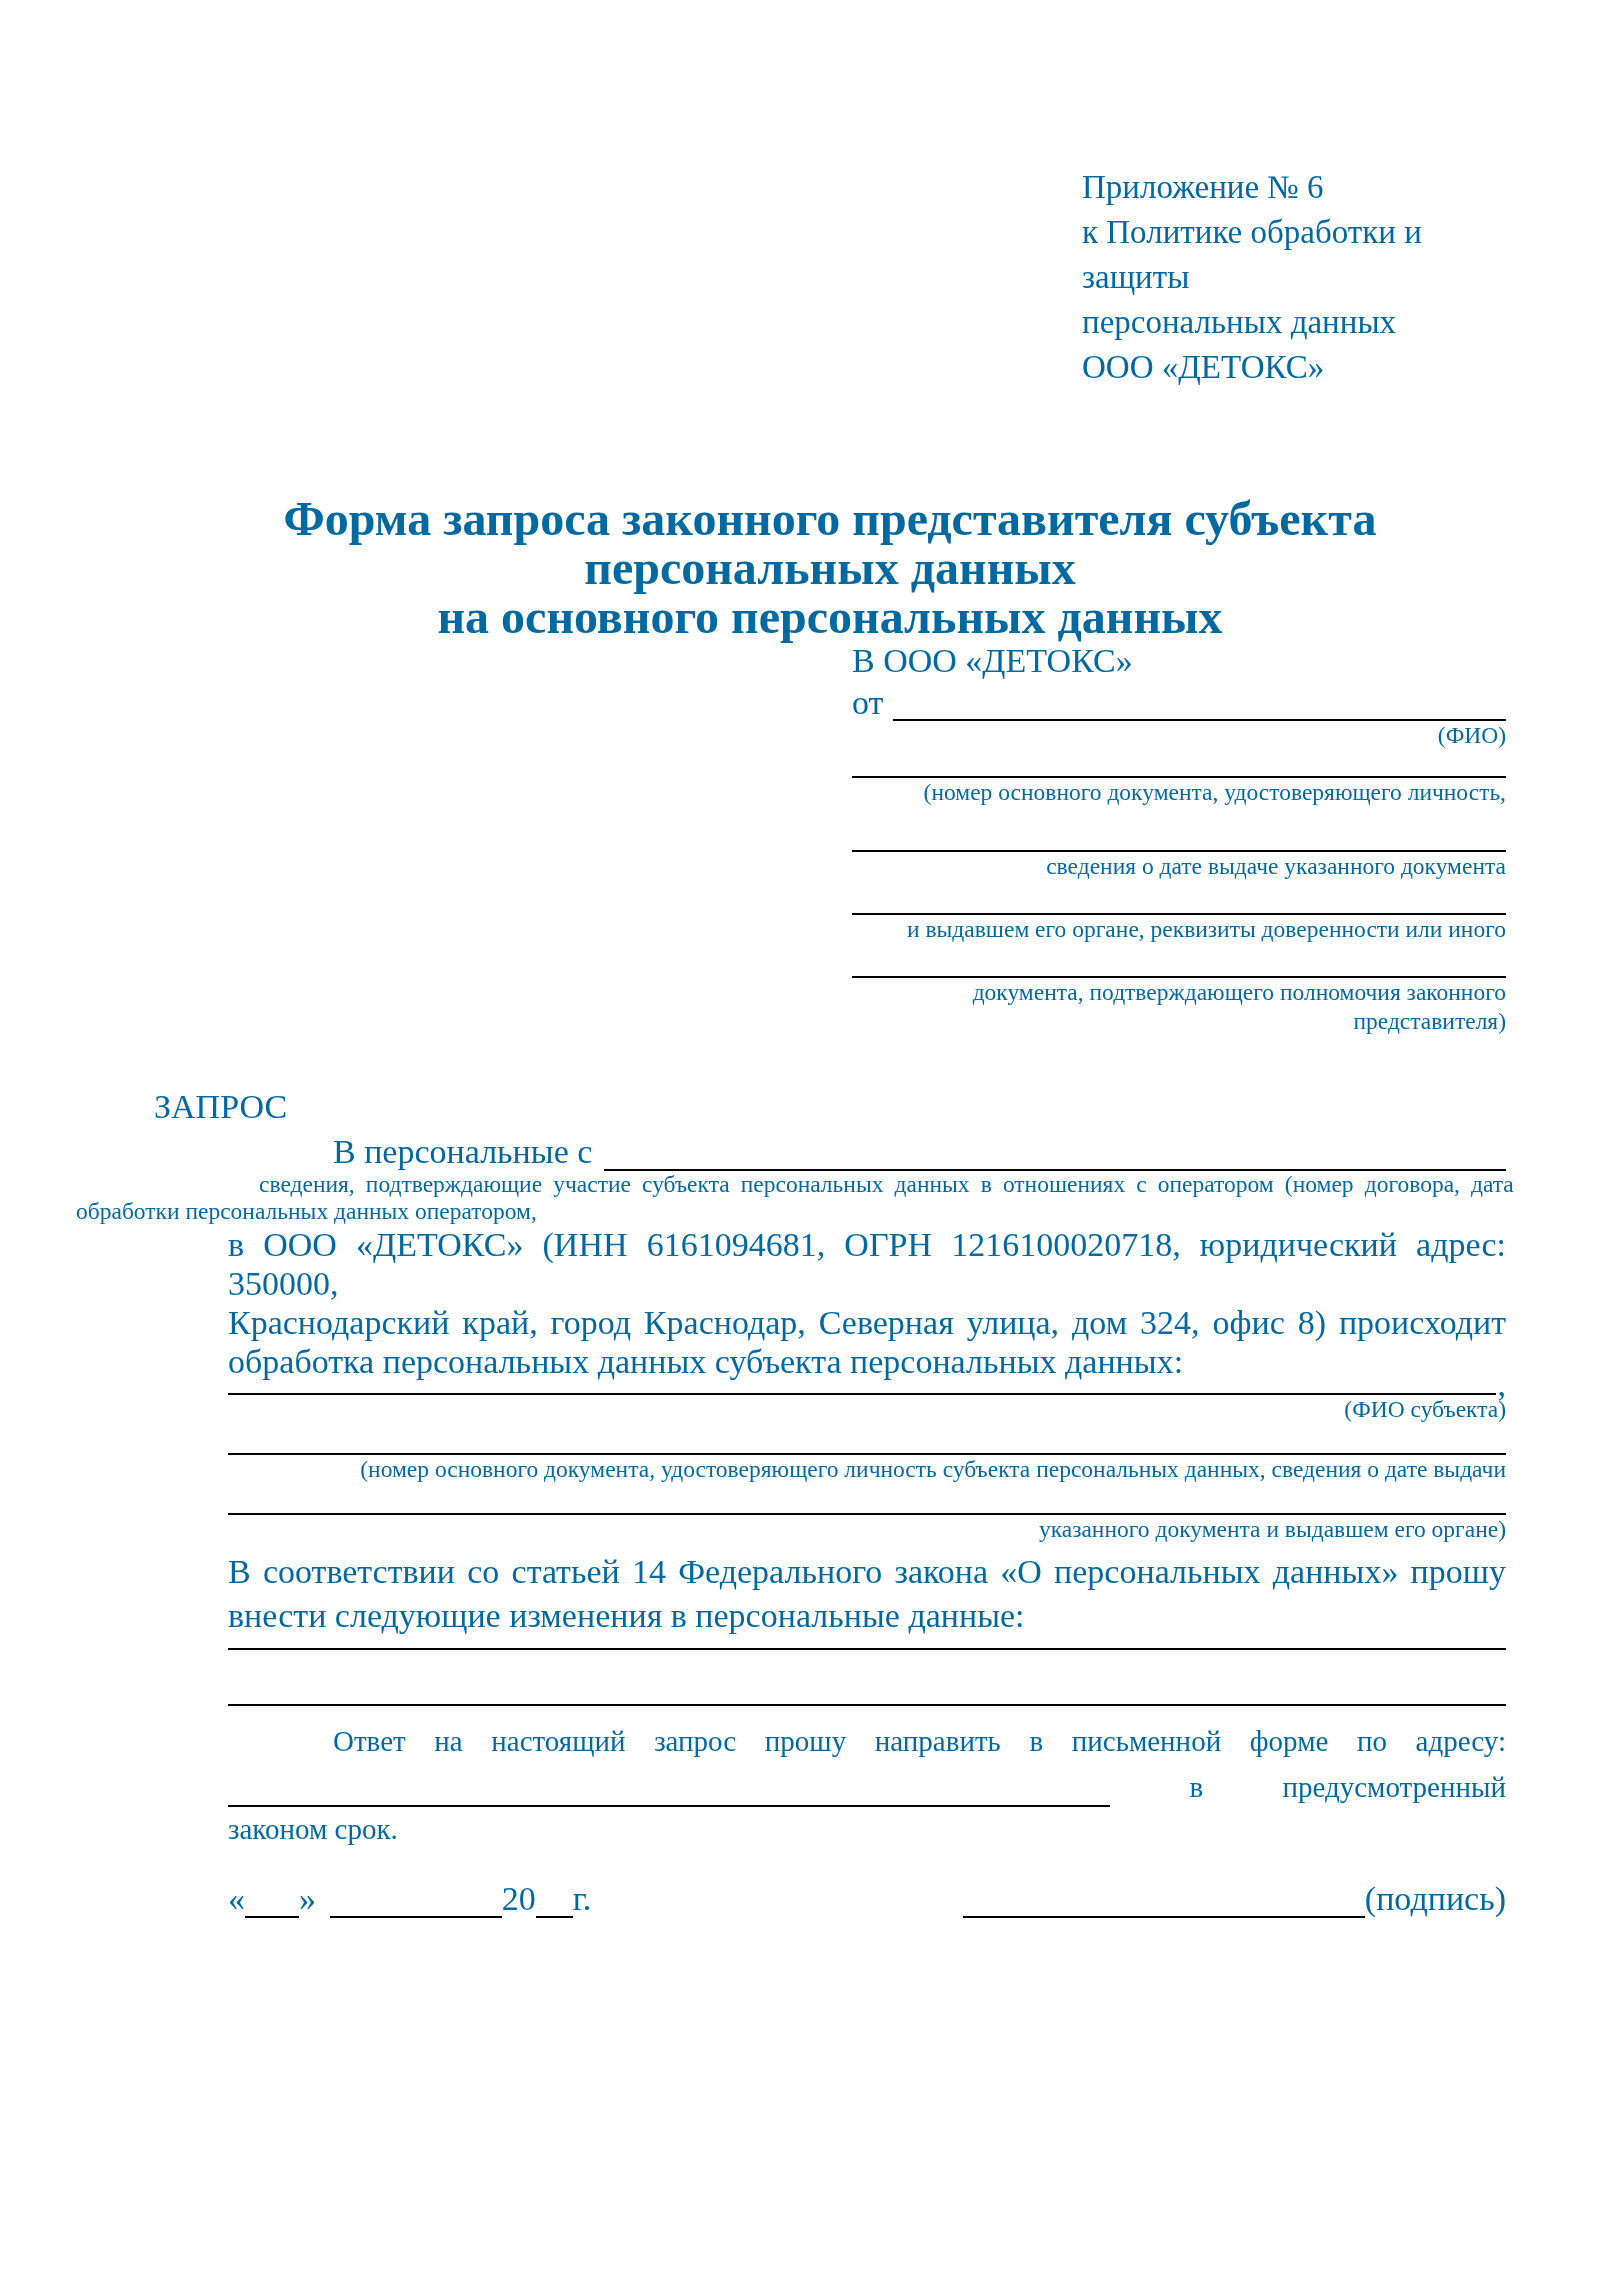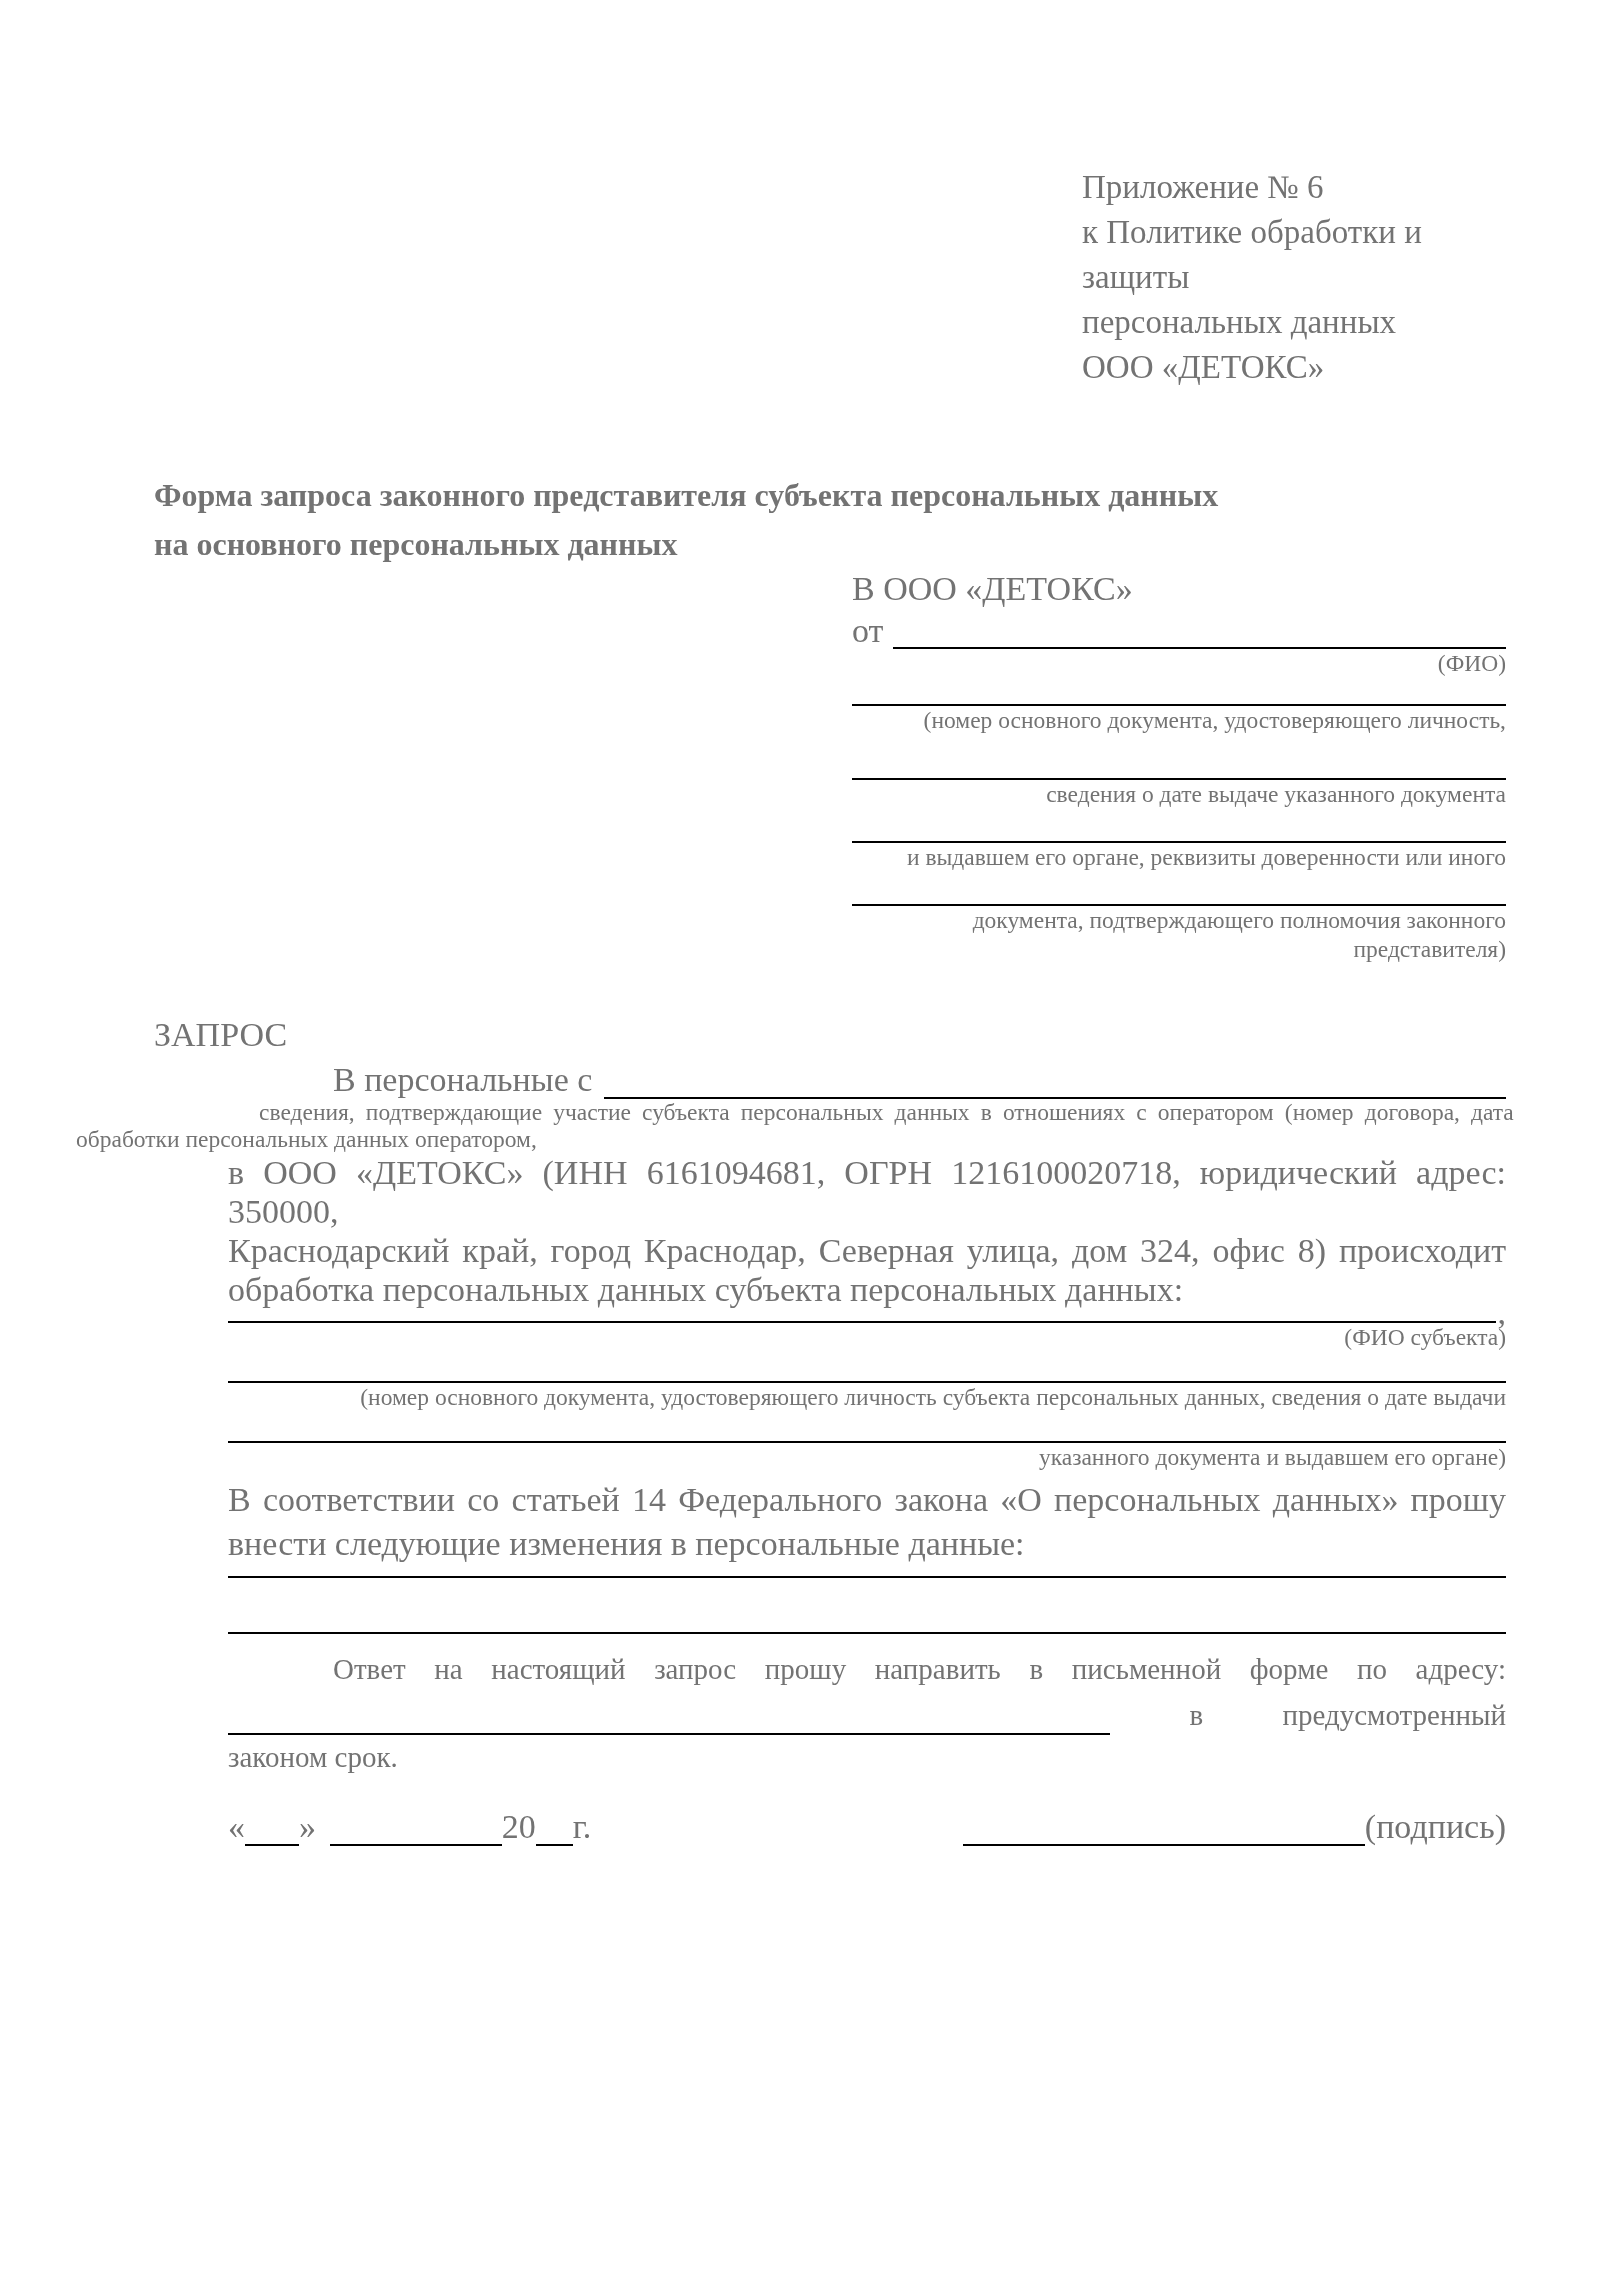--- a/index.html
+++ b/index.html
@@ -1,26 +1,26 @@
 <!DOCTYPE html>
 <html><head>
 <meta charset="utf-8">
 <style>
   html,body{margin:0;padding:0;background:#888;}
   .page{
-    width:1621px;height:2294px;background:#ffffff;color:#737373;
+    width:1621px;height:2294px;background:#ffffff;color:#0369a1;
     font-family:"Liberation Serif","DejaVu Serif",serif;
     margin:0 auto;box-sizing:border-box;
     padding:165px 115px 0 228px;
     position:relative;overflow:hidden;
   }
   
   .appendix{margin-left:854px;font-size:33px;line-height:45px;}
   
-  .title{margin-left:-74px;margin-top:81px;font-weight:bold;font-size:32px;line-height:49px;}
+  .title{margin-left:-74px;margin-top:104px;text-align:center;font-weight:bold;font-size:48px;line-height:49px;}
   
   .addr{margin-left:624px;width:654px;font-size:34px;}
   .addr-org{line-height:39px;}
   .from-row{display:flex;align-items:flex-end;height:41px;}
   .from-row .label{padding-right:9.8px;line-height:37px;}
   .fill{flex:1 1 auto;border-bottom:2.9px solid #000;}
   .cap{font-size:23.5px;line-height:29px;text-align:right;}
   .blank{border-bottom:2.9px solid #000;}
   .b1{height:25.5px;} .b2{height:43px;} .b3{height:32px;} .b4{height:32px;}
   

